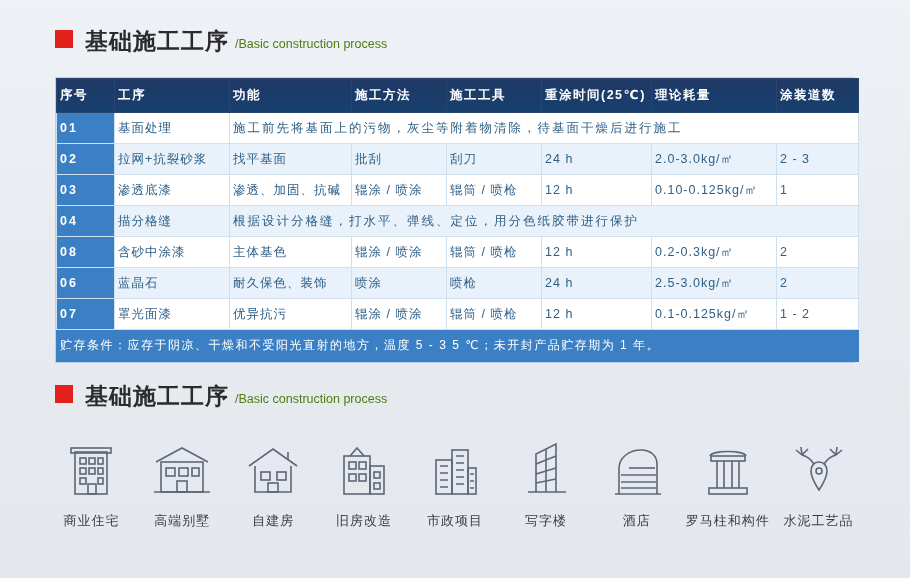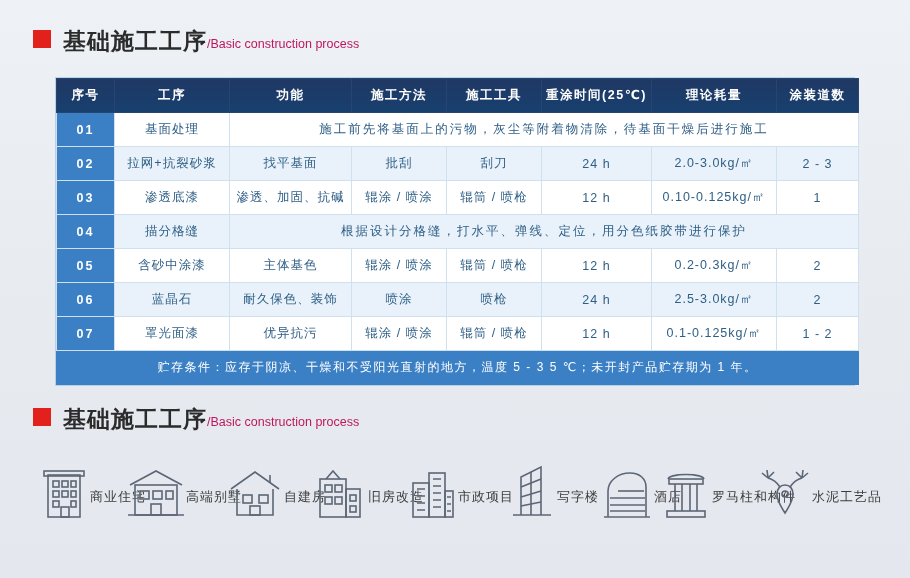--- a/index.html
+++ b/index.html
@@ -10,64 +10,64 @@
     background: linear-gradient(180deg,#eef1f5 0%,#e8ecf1 45%,#e4e8ee 100%);
     color:#333;
     overflow:hidden;
     position:relative;
   }
 
   
   .heading {
     display:flex;
     align-items:flex-end;
-    padding-left:33px;
+    padding-left:55px;
   }
   .heading .redmark {
     width:18px; height:18px;
     background:#e2211c;
     margin-right:12px;
     margin-bottom:5px;
     flex:0 0 auto;
   }
   .heading .cn {
     font-size:23px;
     font-weight:bold;
     color:#2b2b2b;
     letter-spacing:1px;
     line-height:1;
   }
   .heading .en {
     font-size:12.5px;
-    color:#be185d;
-    margin-left:0;
+    color:#4d7c0f;
+    margin-left:6px;
     margin-bottom:1px;
     line-height:1.2;
   }
 
   #head1 { padding-top:30px; }
   #head2 { padding-top:22px; }
 
   
   .table-wrap {
     margin:24px 55px 0 55px;
     border:1px solid #b9d0e6;
     background:#ffffff;
   }
   table {
     border-collapse:collapse;
     width:100%;
     table-layout:fixed;
   }
   th, td {
     border:1px solid #cfe0ef;
-    text-align:center;
+    text-align:left;
     font-size:12.5px;
     height:31px;
-    padding:8px 3px;
+    padding:0 3px;
     letter-spacing:1px;
     color:#2f5f86;
     white-space:nowrap;
   }
   thead th {
     background:linear-gradient(180deg,#1f3864 0%,#18406f 100%);
     color:#ffffff;
     font-weight:bold;
     font-size:12.5px;
     border:1px solid #27456f;
@@ -105,21 +105,21 @@
 
   
   .icons {
     display:flex;
     justify-content:space-between;
     margin:28px 46px 0 46px;
   }
   .icon-cell {
     width:92px;
     display:flex;
-    flex-direction:row;
+    flex-direction:column;
     align-items:center;
     justify-content:center;
   }
   .icon-cell .glyph {
     height:62px;
     display:flex;
     align-items:flex-end;
     justify-content:center;
   }
   .icon-cell .cap {
@@ -189,21 +189,21 @@
       <td>12 h</td>
       <td>0.10-0.125kg/㎡</td>
       <td>1</td>
     </tr>
     <tr class="odd">
       <td class="idx">04</td>
       <td>描分格缝</td>
       <td class="merged" colspan="6">根据设计分格缝，打水平、弹线、定位，用分色纸胶带进行保护</td>
     </tr>
     <tr class="even">
-      <td class="idx">05</td>
+      <td class="idx">08</td>
       <td>含砂中涂漆</td>
       <td>主体基色</td>
       <td>辊涂 / 喷涂</td>
       <td>辊筒 / 喷枪</td>
       <td>12 h</td>
       <td>0.2-0.3kg/㎡</td>
       <td>2</td>
     </tr>
     <tr class="odd">
       <td class="idx">06</td>

